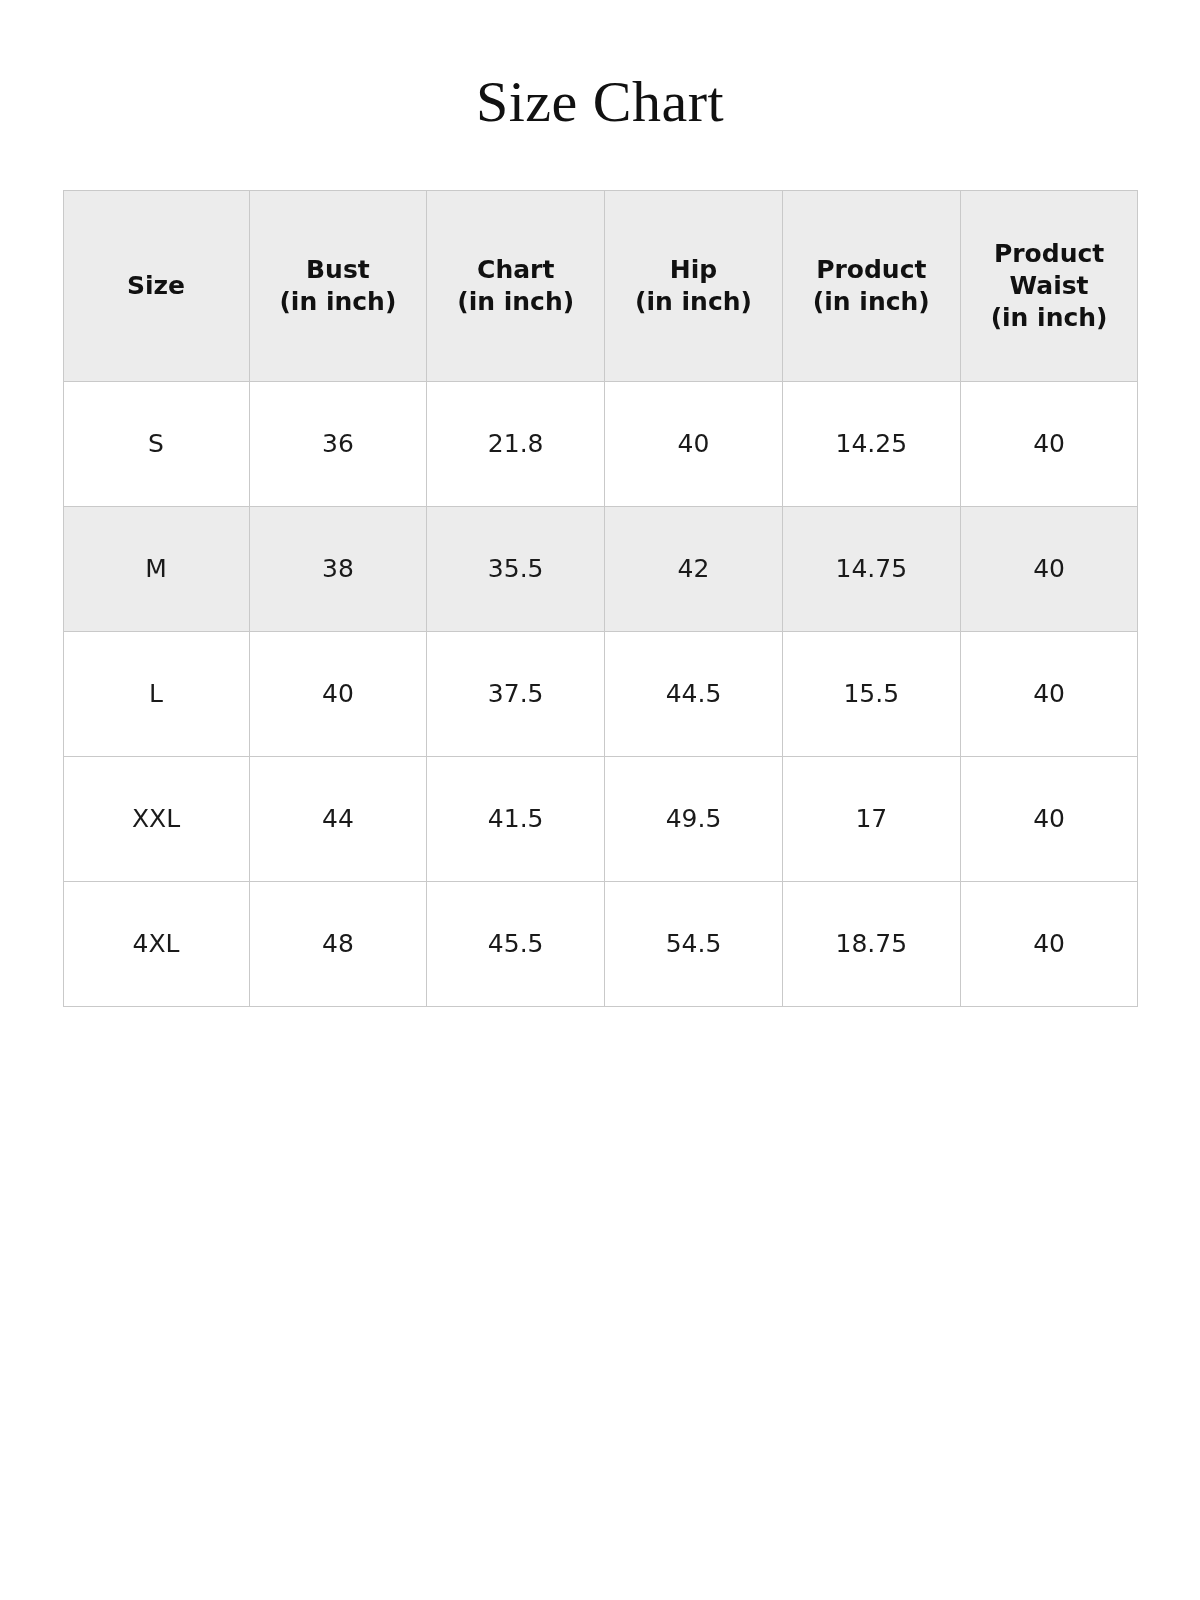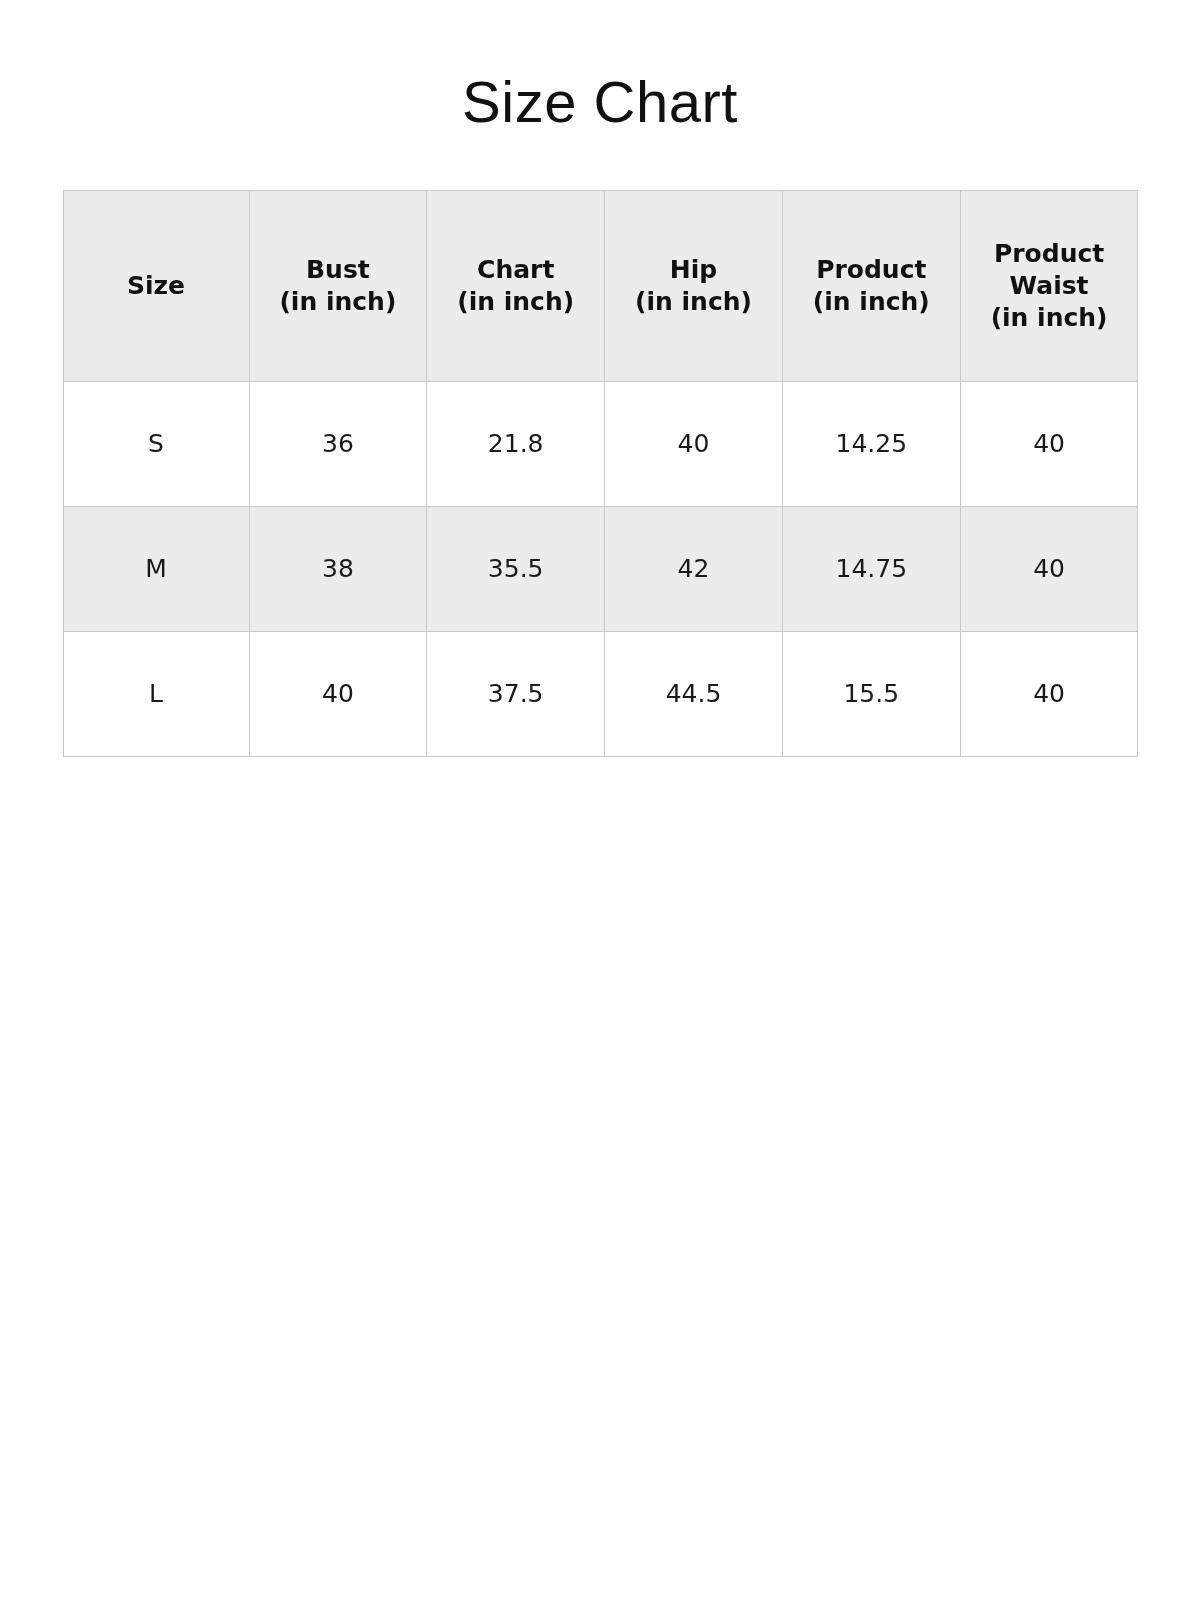--- a/index.html
+++ b/index.html
@@ -25,21 +25,21 @@
   .chart-title {
     text-align: center;
     font-size: 58px;
     font-weight: 400;
     letter-spacing: 0.5px;
     color: #111111;
     margin: 0;
     padding-top: 70px;
     padding-bottom: 0;
     line-height: 1.1;
-    font-family: Liberation Sans, sans-serif;
+    font-family: Liberation Serif, serif;
   }
   .table-wrap {
     margin: 0 auto;
     margin-top: 56px;
     width: 1075px;
   }
   table.size-table {
     border-collapse: collapse;
     width: 100%;
     table-layout: fixed;
@@ -137,17 +137,33 @@
           <td>40</td>
         </tr>
         <tr>
           <td>L</td>
           <td>40</td>
           <td>37.5</td>
           <td>44.5</td>
           <td>15.5</td>
           <td>40</td>
         </tr>
+        <tr>
+          <td>XXL</td>
+          <td>44</td>
+          <td>41.5</td>
+          <td>49.5</td>
+          <td>17</td>
+          <td>40</td>
+        </tr>
+        <tr>
+          <td>4XL</td>
+          <td>48</td>
+          <td>45.5</td>
+          <td>54.5</td>
+          <td>18.75</td>
+          <td>40</td>
+        </tr>
       </tbody>
     </table>
   </div>
 
 </div>
 
 </body></html>

